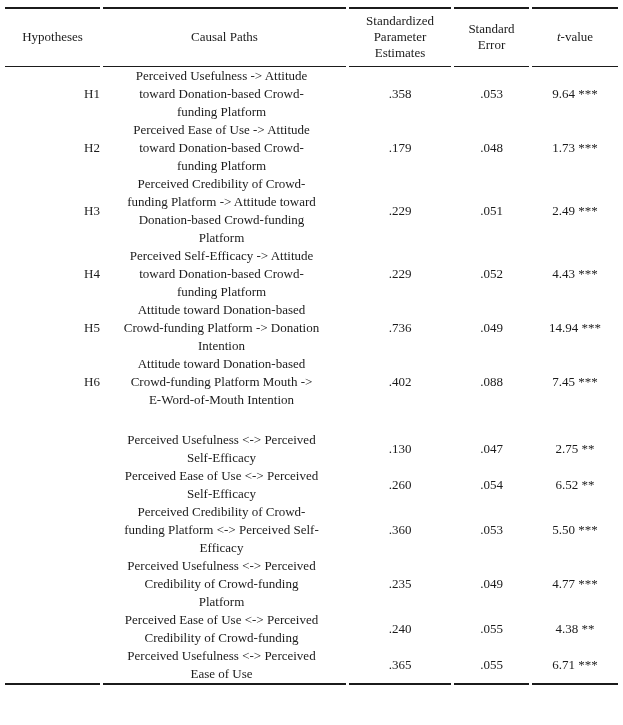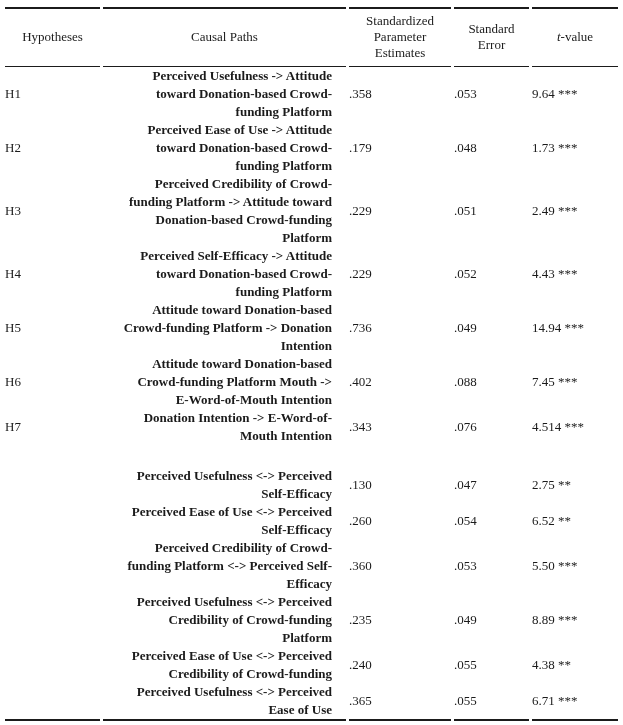--- a/index.html
+++ b/index.html
@@ -41,29 +41,28 @@
     line-height: 16px;
     padding: 4px 2px 5px 2px;
     border-top: 2px solid #1b1b1b;
     border-bottom: 1px solid #1b1b1b;
   }
   td {
     vertical-align: middle;
     line-height: 18px;
     padding: 0;
   }
-  td.cell-hyp { text-align: left; }
+  td.cell-hyp { text-align: right; }
   td.cell-path {
-    text-align: right;
+    text-align: center;
     padding-left: 8px;
     padding-right: 14px;
     white-space: pre-line;
-    font-weight: bold;
-  }
-  td.cell-est, td.cell-se, td.cell-t { }
+  }
+  td.cell-est, td.cell-se, td.cell-t { text-align: center; }
 
   tr.spacer-row td { height: 22px; }
   tbody tr:last-child td { border-bottom: 2px solid #1b1b1b; }
 
   .t-italic { font-style: italic; }
 </style>
 </head>
 <body>
 
 <div class="page">
@@ -133,28 +132,20 @@
   </tr>
         <tr>
     <td class="cell-hyp">H6</td>
     <td class="cell-path">Attitude toward Donation-based
 Crowd-funding Platform Mouth -&gt;
 E-Word-of-Mouth Intention</td>
     <td class="cell-est">.402</td>
     <td class="cell-se">.088</td>
     <td class="cell-t">7.45 ***</td>
   </tr>
-        <tr>
-    <td class="cell-hyp">H7</td>
-    <td class="cell-path">Donation Intention -&gt; E-Word-of-
-Mouth Intention</td>
-    <td class="cell-est">.343</td>
-    <td class="cell-se">.076</td>
-    <td class="cell-t">4.514 ***</td>
-  </tr>
         <tr class="spacer-row">
     <td class="cell-hyp"></td>
     <td class="cell-path"></td>
     <td class="cell-est"></td>
     <td class="cell-se"></td>
     <td class="cell-t"></td>
   </tr>
         <tr>
     <td class="cell-hyp"></td>
     <td class="cell-path">Perceived Usefulness &lt;-&gt; Perceived
@@ -180,21 +171,21 @@
     <td class="cell-se">.053</td>
     <td class="cell-t">5.50 ***</td>
   </tr>
         <tr>
     <td class="cell-hyp"></td>
     <td class="cell-path">Perceived Usefulness &lt;-&gt; Perceived
 Credibility of Crowd-funding
 Platform</td>
     <td class="cell-est">.235</td>
     <td class="cell-se">.049</td>
-    <td class="cell-t">8.89 ***</td>
+    <td class="cell-t">4.77 ***</td>
   </tr>
         <tr>
     <td class="cell-hyp"></td>
     <td class="cell-path">Perceived Ease of Use &lt;-&gt; Perceived
 Credibility of Crowd-funding</td>
     <td class="cell-est">.240</td>
     <td class="cell-se">.055</td>
     <td class="cell-t">4.38 **</td>
   </tr>
         <tr>

